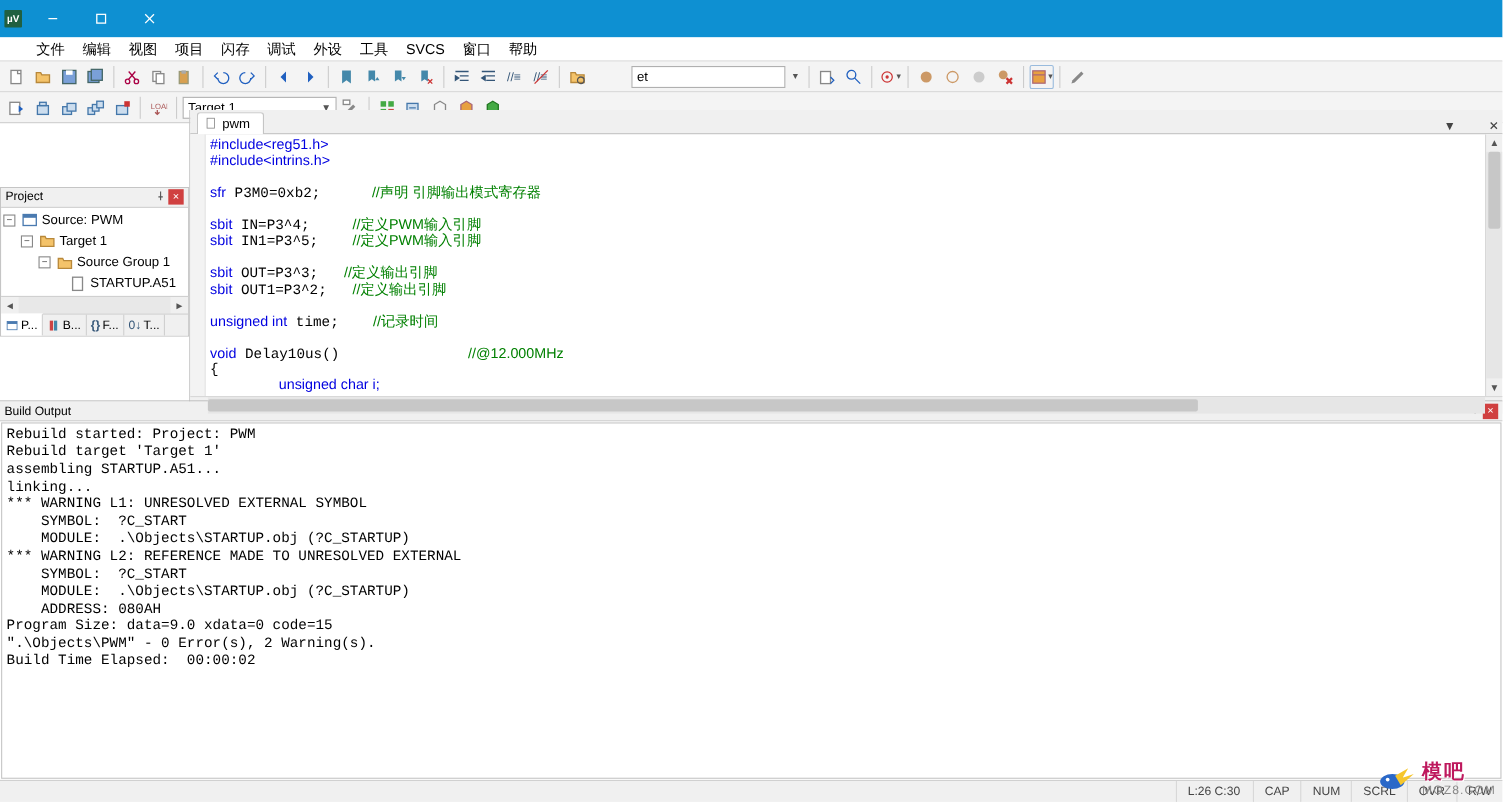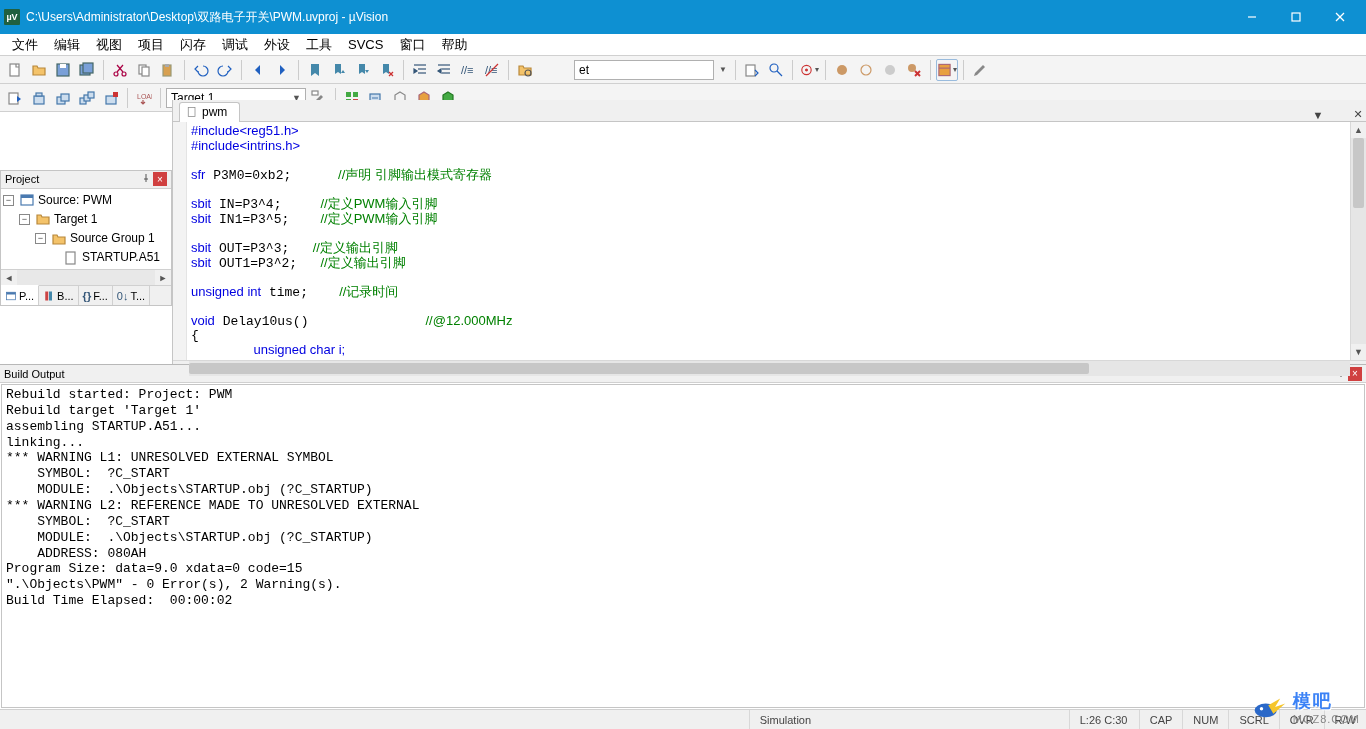--- a/index.html
+++ b/index.html
@@ -7,21 +7,21 @@
 
 
 .titlebar { background: #0e90d2; color: #fff; height: 34px; display: flex; align-items: center; padding: 0 4px; font-size: 12px; }
 .titlebar .app-icon { width: 16px; height: 16px; background: #206040; display: inline-flex; align-items: center; justify-content: center; margin-right: 6px; font-size: 9px; font-weight: bold; border-radius: 1px; }
 .titlebar .title { flex: 1; }
 .titlebar .win-btns { display: flex; }
 .titlebar .win-btn { width: 44px; height: 22px; display: flex; align-items: center; justify-content: center; font-size: 11px; }
 .titlebar .win-btn svg { width: 10px; height: 10px; stroke: #fff; stroke-width: 1.2; fill: none; }
 
 
-.menubar { height: 22px; background: #fff; display: flex; align-items: center; padding: 2px 4px; border-bottom: 1px solid #d0d0d0; }
+.menubar { height: 22px; background: #fff; display: flex; align-items: center; padding: 2px 25px; border-bottom: 1px solid #d0d0d0; }
 .menubar .mi { padding: 2px 8px; font-size: 13px; }
 
 
 .toolbar { height: 28px; background: #f4f4f4; border-bottom: 1px solid #d0d0d0; display: flex; align-items: center; padding: 0 4px; gap: 2px; }
 .tb-sep { width: 1px; height: 20px; background: #ccc; margin: 0 3px; }
 .tb-btn { width: 22px; height: 22px; display: flex; align-items: center; justify-content: center; border: 1px solid transparent; border-radius: 2px; }
 .tb-input { height: 20px; border: 1px solid #b0b0b0; background: #fff; padding: 0 4px; font-size: 12px; margin-left: 36px; }
 .tb-combo { height: 20px; width: 140px; border: 1px solid #b0b0b0; background: #fff; display: flex; align-items: center; padding: 0 4px; font-size: 12px; }
 .tb-combo .arr { margin-left: auto; font-size: 9px; color: #555; }
 
@@ -75,35 +75,34 @@
 .build-hdr .close-x { width: 14px; height: 14px; background: #d04040; color: #fff; display: flex; align-items: center; justify-content: center; margin-left: 2px; font-size: 10px; }
 .build-body { flex: 1; border: 1px solid #c5c5c5; margin: 1px; background: #fff; padding: 2px 4px; font-family: "Courier New", monospace; font-size: 13px; line-height: 1.22; white-space: pre; overflow: hidden; }
 
 
 .statusbar { height: 20px; background: #f0f0f0; border-top: 1px solid #d0d0d0; display: flex; align-items: center; font-size: 11px; color: #444; }
 .statusbar .cell { padding: 0 10px; border-left: 1px solid #d8d8d8; height: 100%; display: flex; align-items: center; }
 .statusbar .grow { flex: 1; }
 
 
 .watermark { position: fixed; right: 6px; bottom: 4px; display: flex; align-items: center; gap: 6px; pointer-events: none; }
-.watermark .wm-txt { font-size: 18px; font-weight: bold; color: #3b82f6; text-shadow: 1px 1px 0 #fff; letter-spacing: 2px; }
+.watermark .wm-txt { font-size: 18px; font-weight: bold; color: #be185d; text-shadow: 1px 1px 0 #fff; letter-spacing: 2px; }
 .watermark .wm-sub { font-size: 11px; color: #888; letter-spacing: 1px; display: block; text-align: right; }
 .watermark svg { width: 34px; height: 24px; }
 
 
 .i-folder { fill: #f4c36a; stroke: #b8883a; }
 .i-file { fill: #fff; stroke: #888; }
 .i-disk { fill: #7aa0d8; stroke: #466; }
 </style>
 </head>
 <body>
 
 <div class="titlebar">
   <span class="app-icon">µV</span>
-  <span class="title">C:\Users\Administrator\Desktop\双路电子开关\PWM.uvproj - µVision</span>
   <div class="win-btns">
     <div class="win-btn">
         <svg viewBox="0 0 10 10">
           <line x1="1" y1="5" x2="9" y2="5"></line>
         </svg>
       </div>
     <div class="win-btn">
         <svg viewBox="0 0 10 10">
           <rect x="1" y="1" width="8" height="8"></rect>
         </svg>
@@ -545,21 +544,20 @@
     SYMBOL:  ?C_START
     MODULE:  .\Objects\STARTUP.obj (?C_STARTUP)
     ADDRESS: 080AH
 Program Size: data=9.0 xdata=0 code=15
 ".\Objects\PWM" - 0 Error(s), 2 Warning(s).
 Build Time Elapsed:  00:00:02</div>
 </div>
 
 <div class="statusbar">
   <div class="grow"></div>
-  <div class="cell" style="width:320px">Simulation</div>
   <div class="cell" style="width:70px">L:26 C:30</div>
   <div class="cell">CAP</div>
   <div class="cell">NUM</div>
   <div class="cell">SCRL</div>
   <div class="cell">OVR</div>
   <div class="cell">R/W</div>
 </div>
 
 <div class="watermark">
   <svg viewBox="0 0 40 28">

